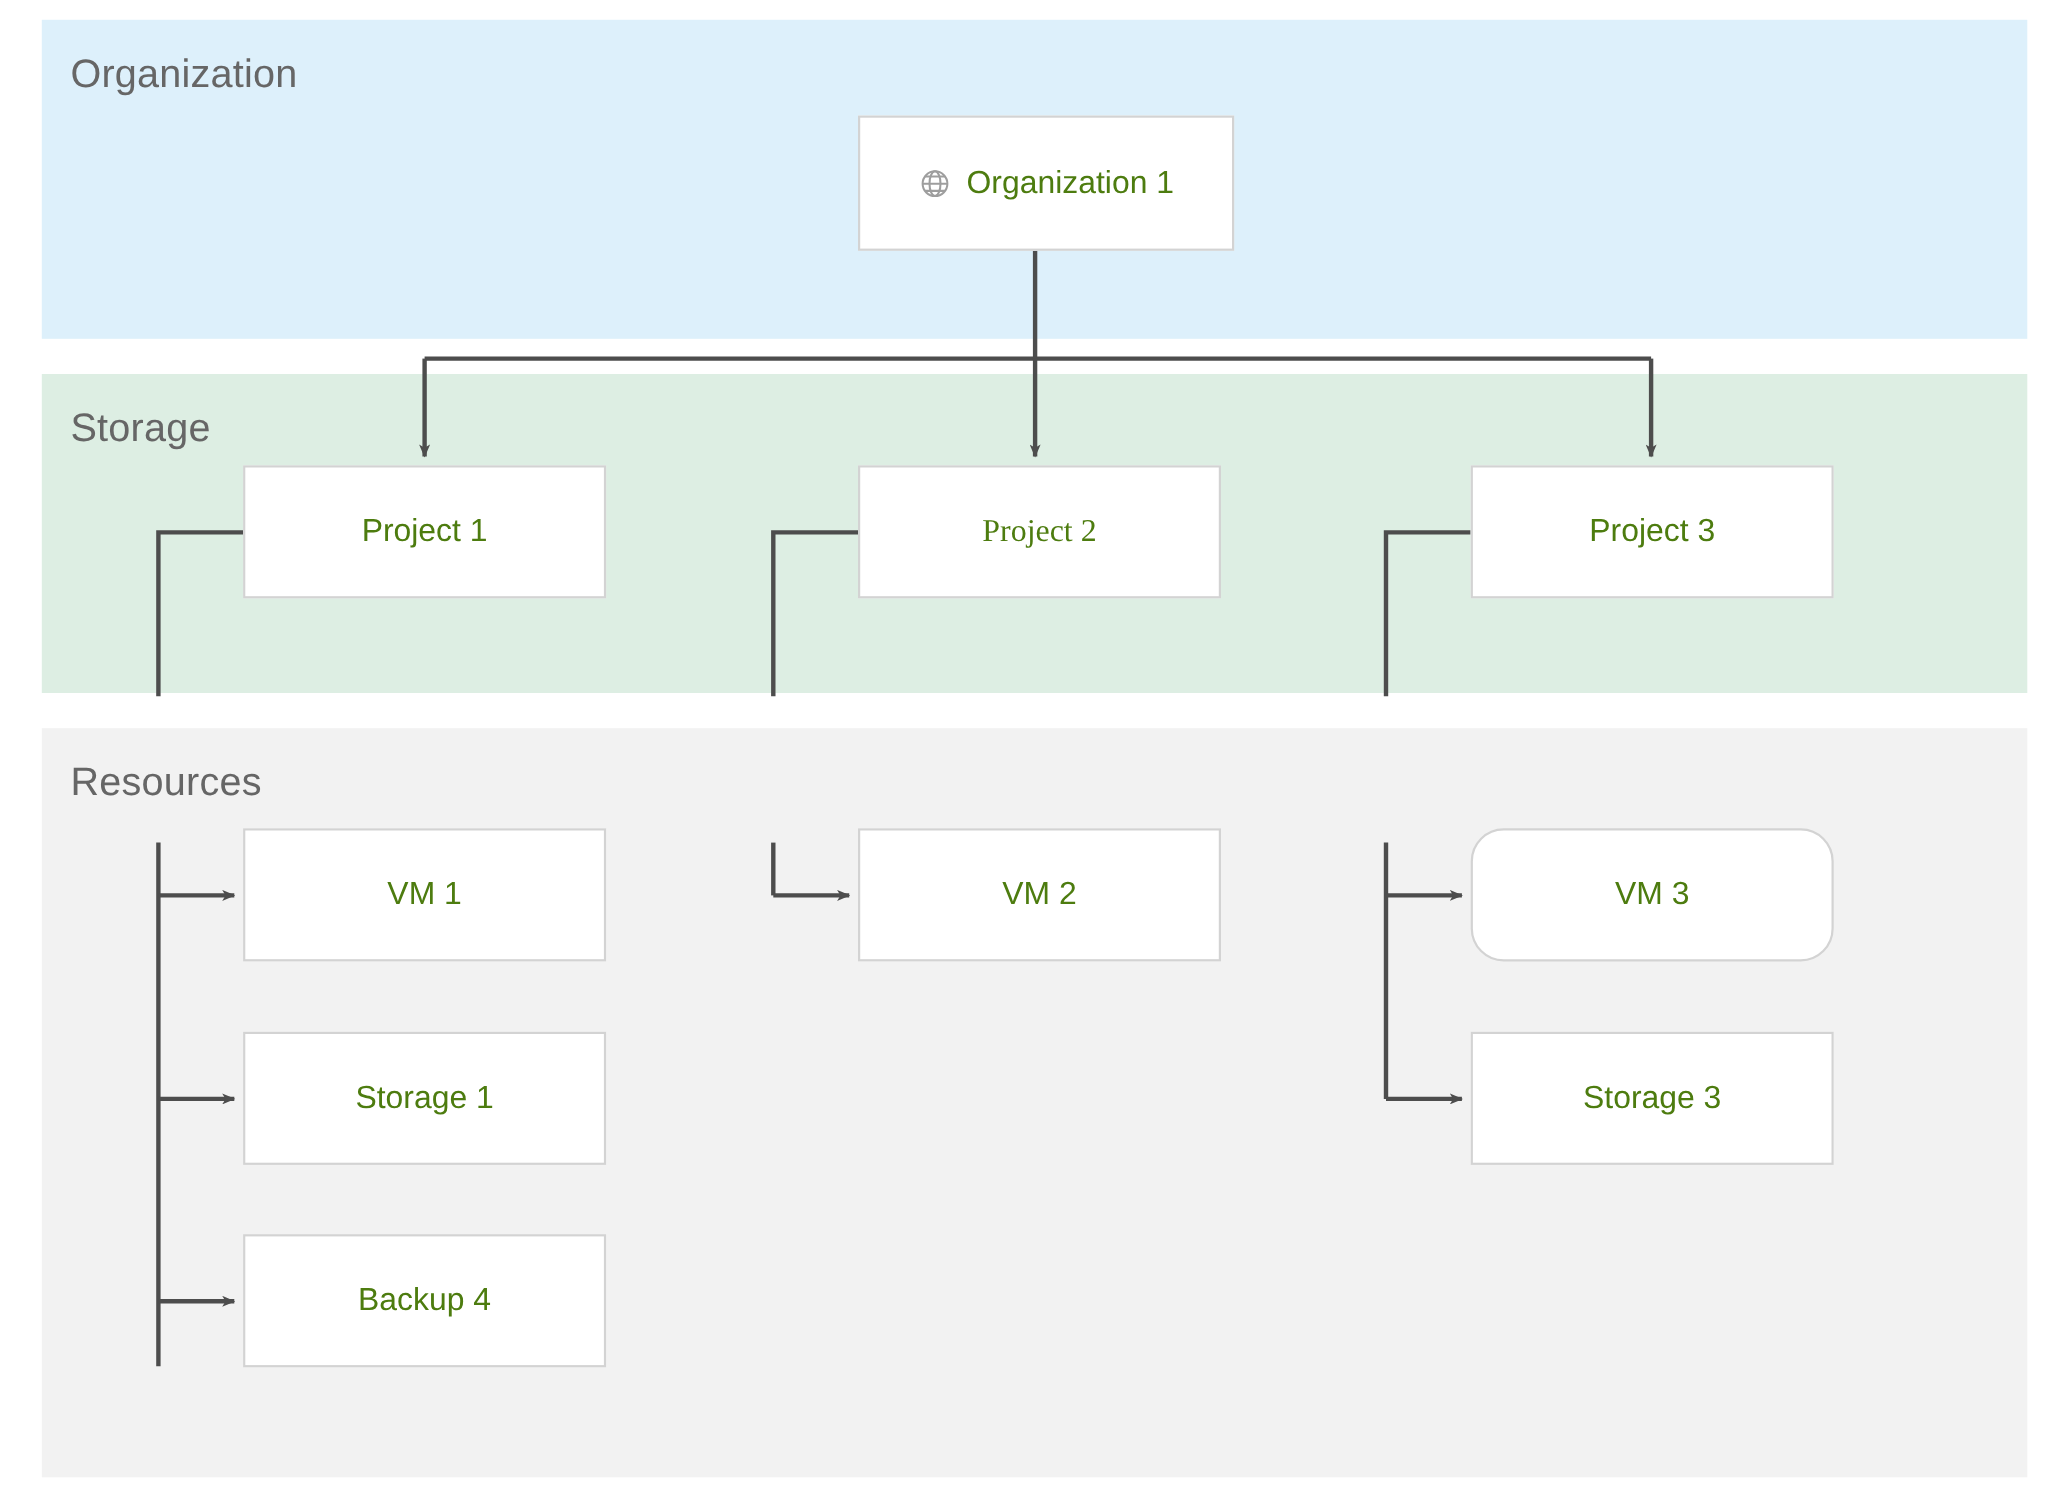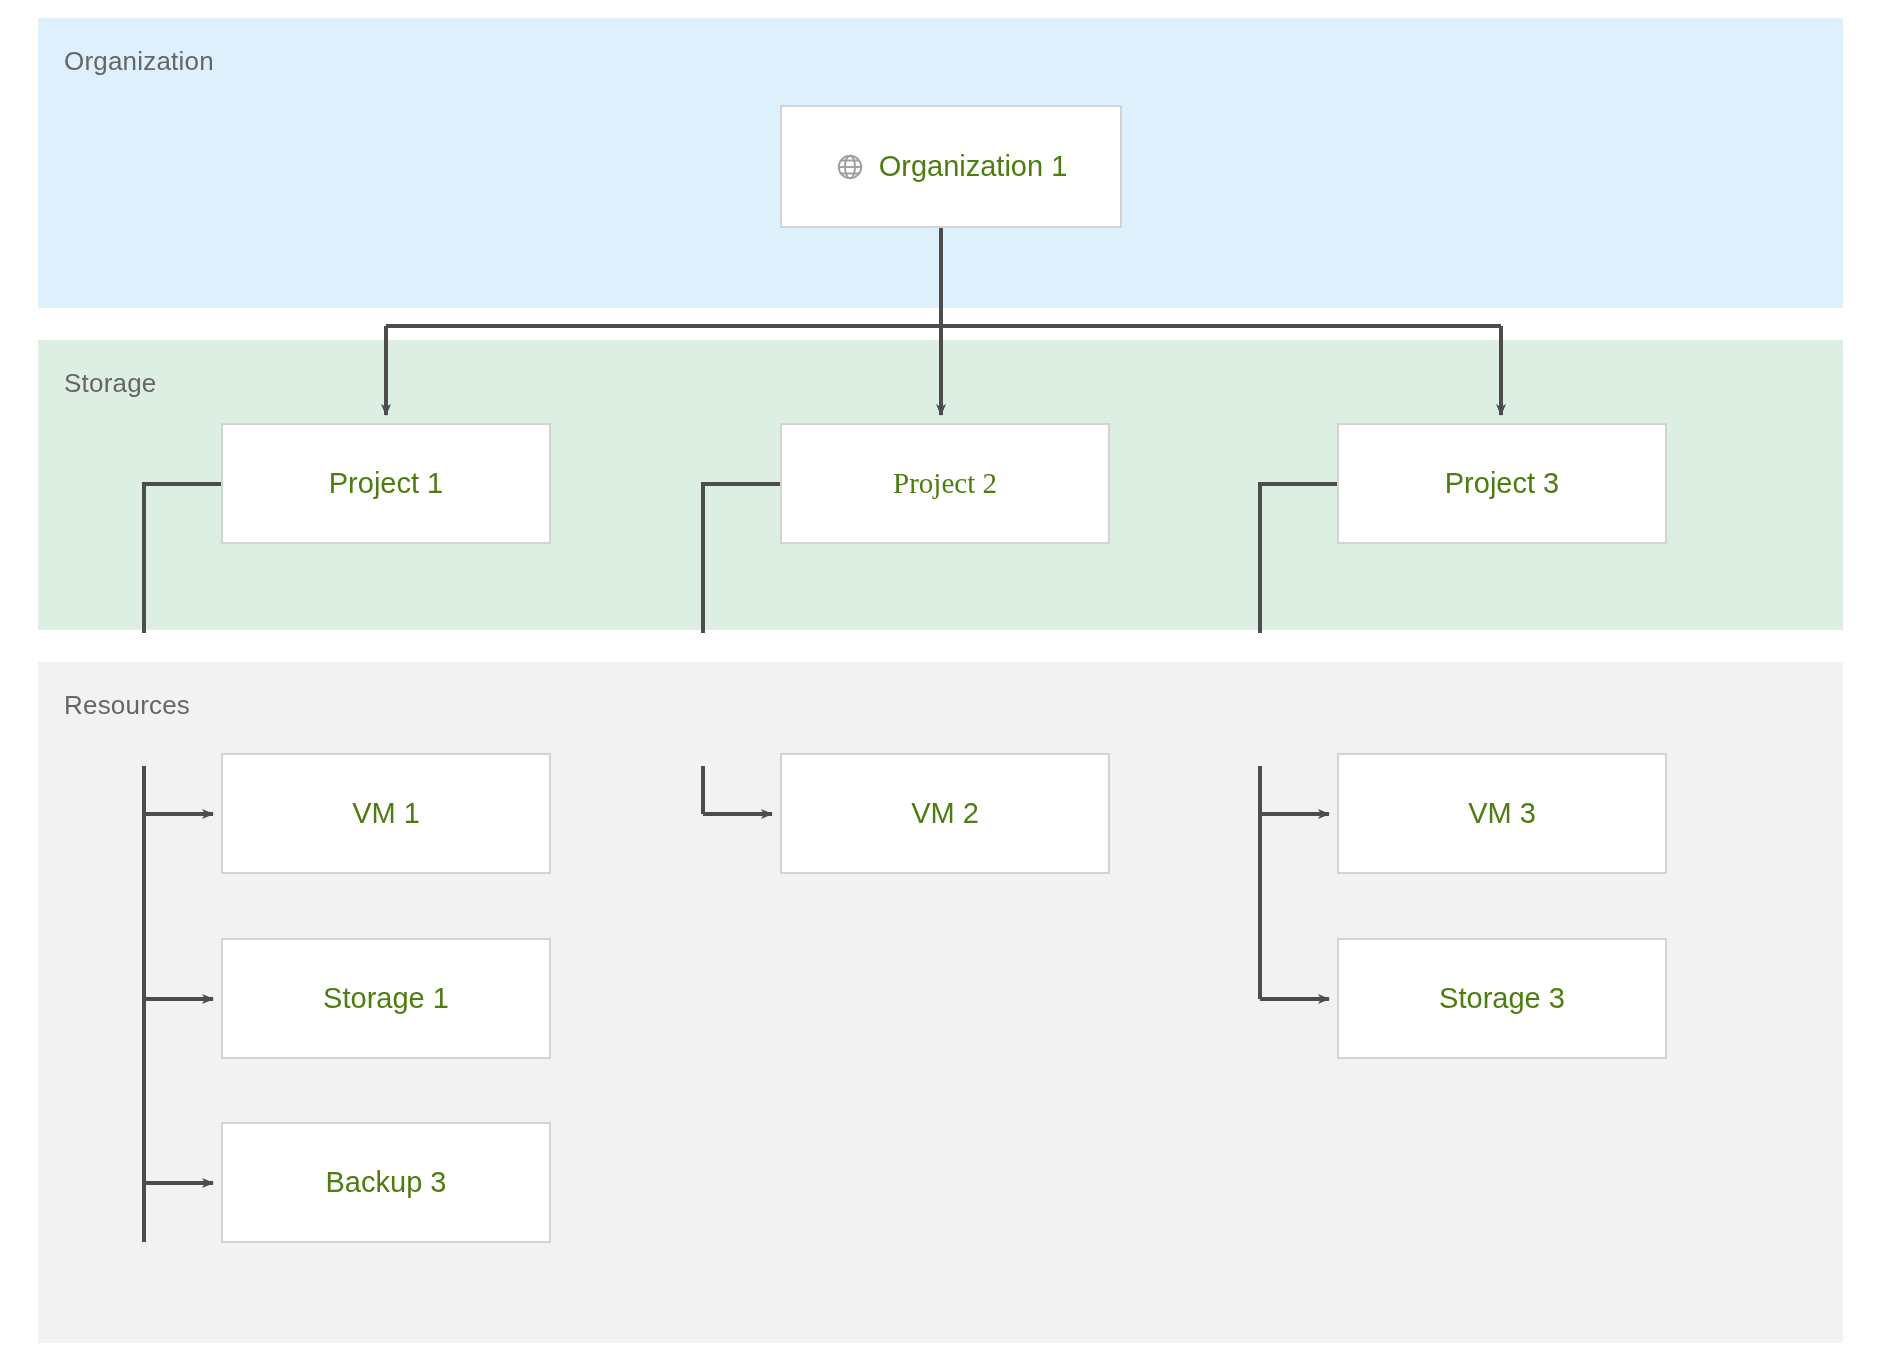--- a/index.html
+++ b/index.html
@@ -17,21 +17,21 @@
     background: #ffffff;
     overflow: hidden;
   }
   .band {
     position: absolute;
     left: 38px;
     width: 1805px;
   }
   .band-label {
     position: absolute;
-    font-size: 26px;
+    font-size: 36px;
     color: #666666;
     font-family: "Liberation Sans", sans-serif;
     white-space: nowrap;
     letter-spacing: 0.2px;
   }
   #band-organization { top: 18px;  height: 290px; background: #ddf0fb; }
   #band-projects     { top: 340px; height: 290px; background: #ddeee3; }
   #band-resources    { top: 662px; height: 681px; background: #f2f2f2; }
 
   #label-organization { left: 64px;  top: 46px; }
@@ -68,21 +68,21 @@
   #node-project-1  { left: 221px;  top: 423px;  width: 330px; height: 121px; }
   #node-project-2  { left: 780px;  top: 423px;  width: 330px; height: 121px; font-family: Liberation Serif, serif; }
   #node-project-3  { left: 1337px; top: 423px;  width: 330px; height: 121px; align-items: center; }
 
   #node-vm-1       { left: 221px;  top: 753px;  width: 330px; height: 121px; }
   #node-storage-1  { left: 221px;  top: 938px;  width: 330px; height: 121px; }
   #node-backup-1   { left: 221px;  top: 1122px; width: 330px; height: 121px; }
 
   #node-vm-2       { left: 780px;  top: 753px;  width: 330px; height: 121px; }
 
-  #node-vm-3       { left: 1337px; top: 753px;  width: 330px; height: 121px; }
+  #node-vm-3       { left: 1337px; top: 753px;  width: 330px; height: 121px; border-radius: 30px; }
   #node-storage-3  { left: 1337px; top: 938px;  width: 330px; height: 121px; }
 
   #edges {
     position: absolute;
     left: 0; top: 0;
     width: 1884px;
     height: 1358px;
     pointer-events: none;
   }
 </style>
@@ -155,21 +155,21 @@
     <span class="label">Project 3</span>
   </div>
 
   <div class="node" id="node-vm-1">
     <span class="label">VM 1</span>
   </div>
   <div class="node" id="node-storage-1">
     <span class="label">Storage 1</span>
   </div>
   <div class="node" id="node-backup-1">
-    <span class="label">Backup 3</span>
+    <span class="label">Backup 4</span>
   </div>
 
   <div class="node" id="node-vm-2">
     <span class="label">VM 2</span>
   </div>
 
   <div class="node" id="node-vm-3">
     <span class="label">VM 3</span>
   </div>
   <div class="node" id="node-storage-3">

